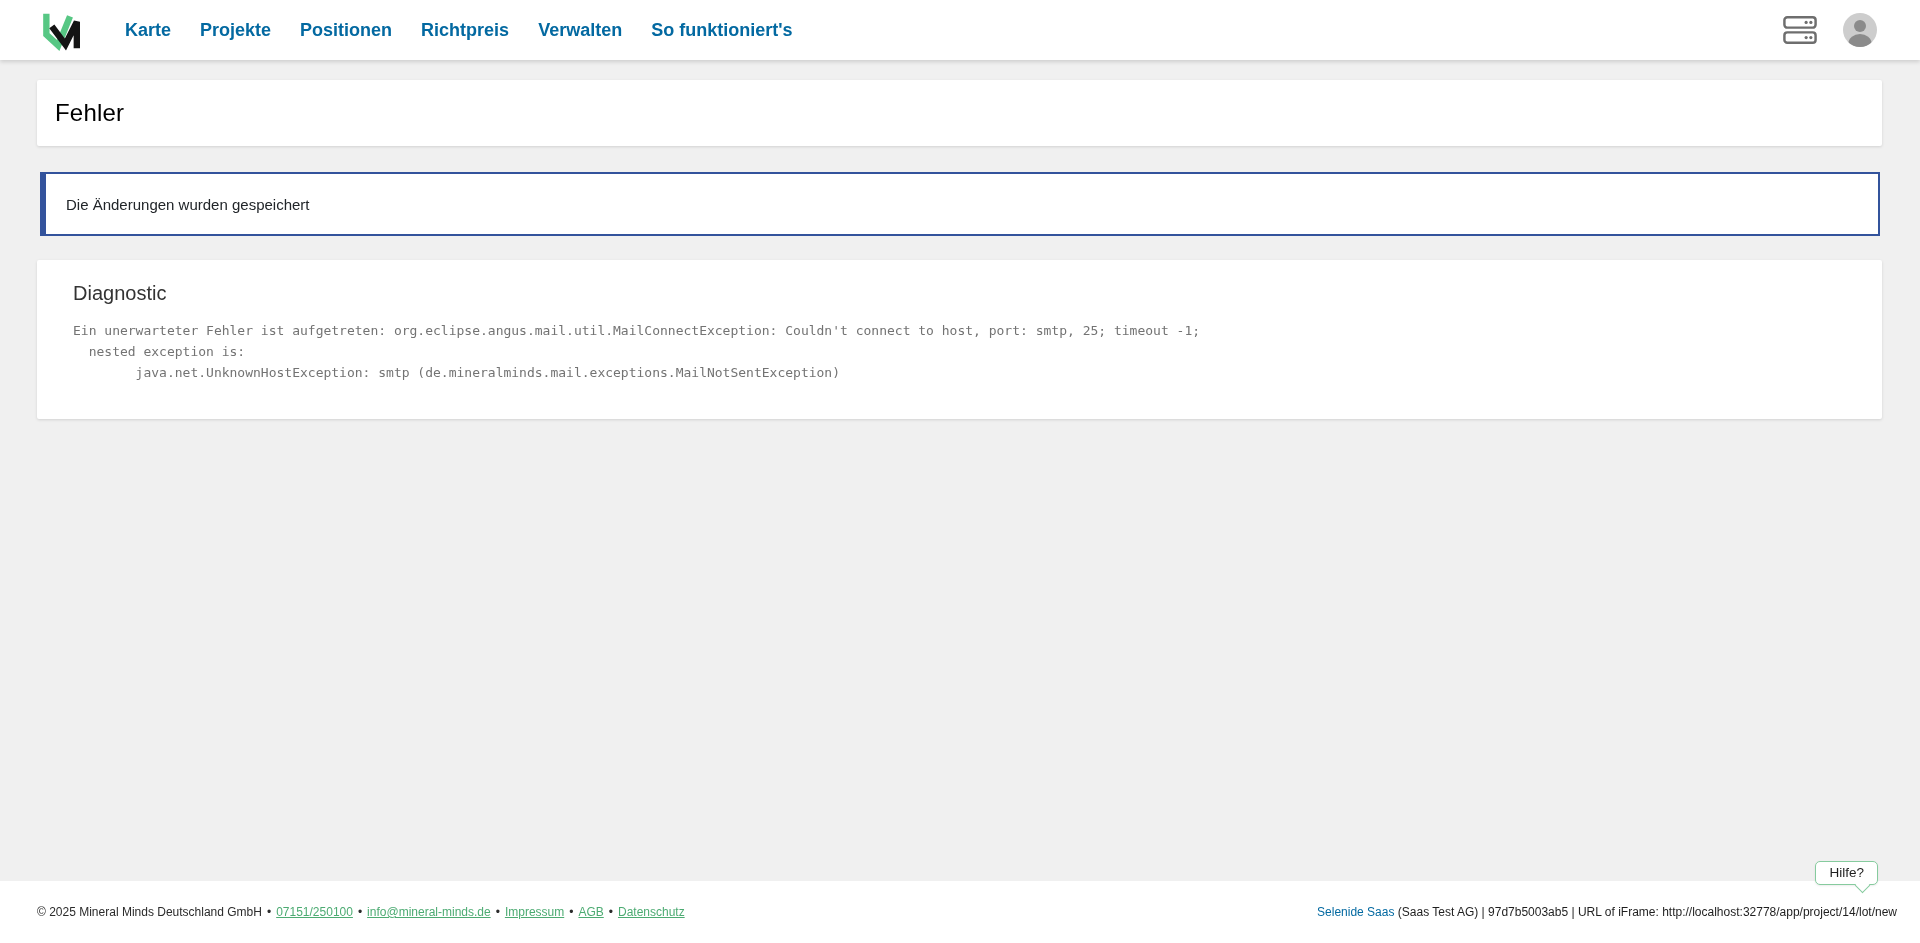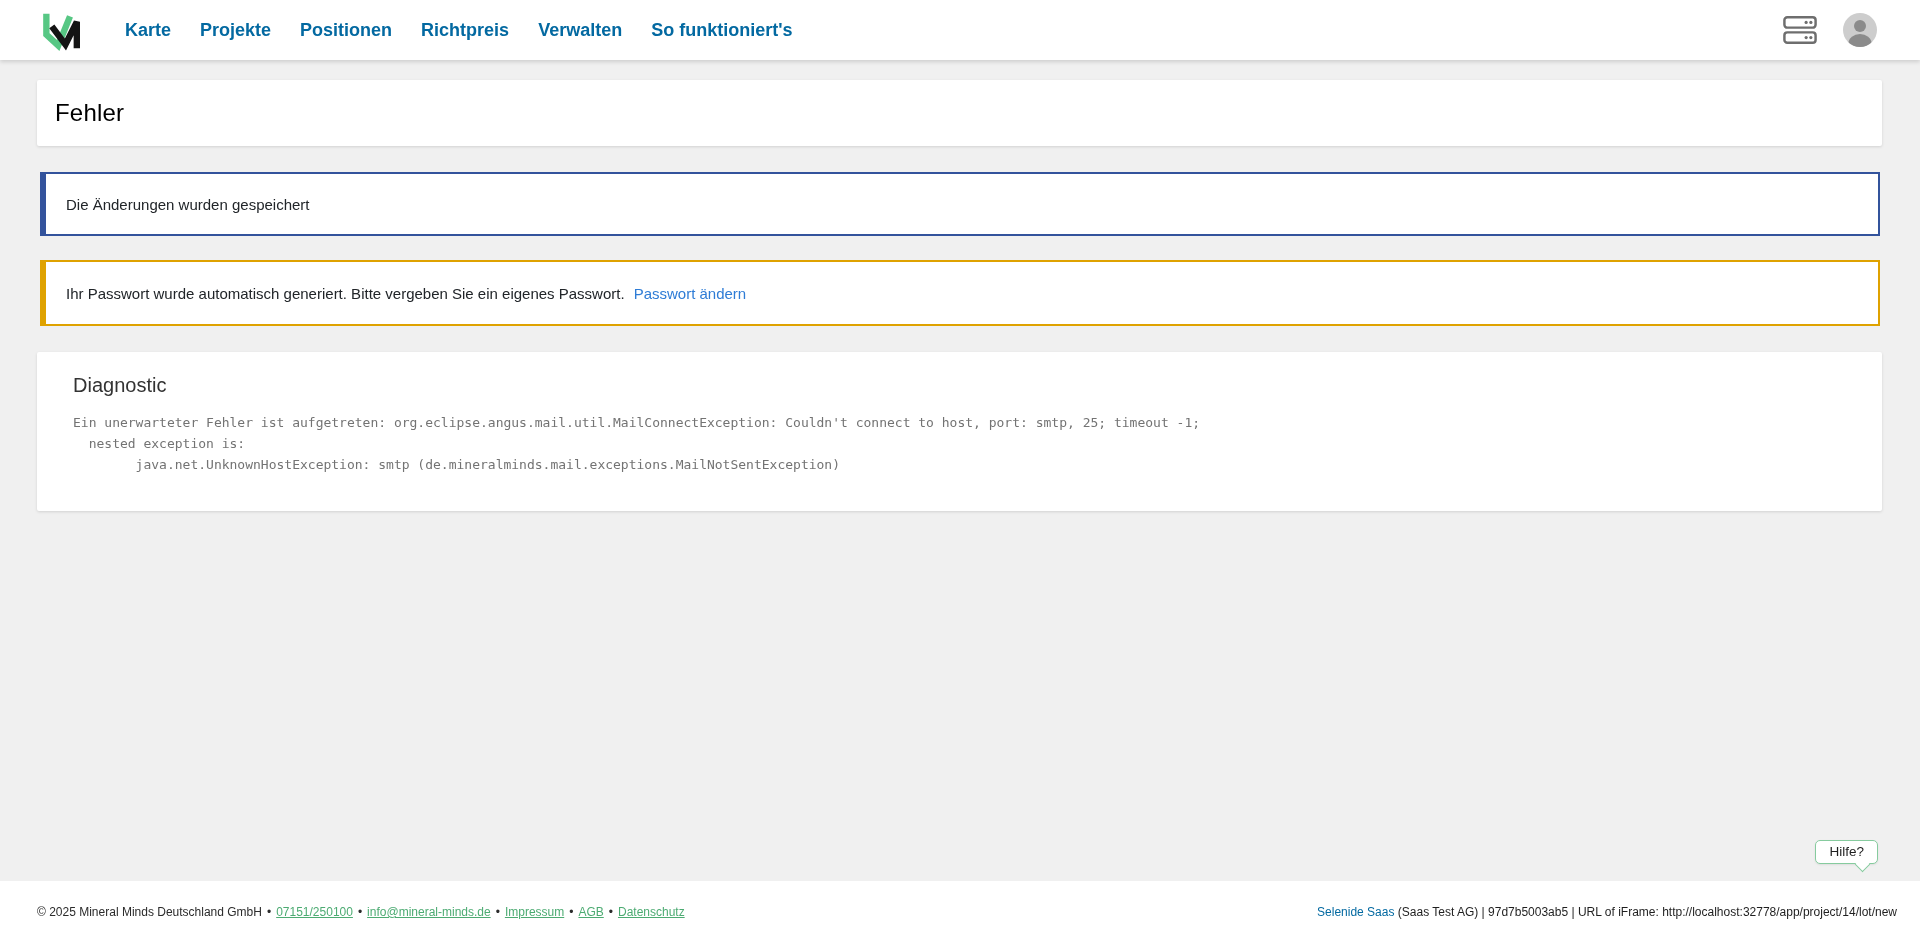--- a/index.html
+++ b/index.html
@@ -104,21 +104,21 @@
     font-family: "DejaVu Sans Mono", "Liberation Mono", monospace;
     font-size: 13px;
     line-height: 21px;
     color: #737373;
     white-space: pre;
   }
 
   
   .help-bubble {
     position: fixed;
-    top: 840px;
+    top: 861px;
     right: 42px;
     background: #ffffff;
     border: 1.5px solid var(--help-border, #86cb9e);
     border-radius: 5px;
     padding: 3px 13px 4px 13px;
     font-size: 13.5px;
     color: #1f1f1f;
     cursor: pointer;
     z-index: 10;
     box-shadow: 0 1px 2px rgba(0,0,0,0.08);
@@ -199,24 +199,20 @@
 
 <main>
   <section class="card title-card">
     <h1>Fehler</h1>
   </section>
 
   <div class="alert alert-info">
     <span>Die Änderungen wurden gespeichert</span>
   </div>
 
-  <div class="alert alert-warning">
-    <span>Ihr Passwort wurde automatisch generiert. Bitte vergeben Sie ein eigenes Passwort.</span>
-    <a class="link">Passwort ändern</a>
-  </div>
 
   <section class="card diagnostic-card">
     <h2>Diagnostic</h2>
     <pre class="log">Ein unerwarteter Fehler ist aufgetreten: org.eclipse.angus.mail.util.MailConnectException: Couldn't connect to host, port: smtp, 25; timeout -1;
   nested exception is:
         java.net.UnknownHostException: smtp (de.mineralminds.mail.exceptions.MailNotSentException)</pre>
   </section>
 </main>
 
 <div class="help-bubble">

